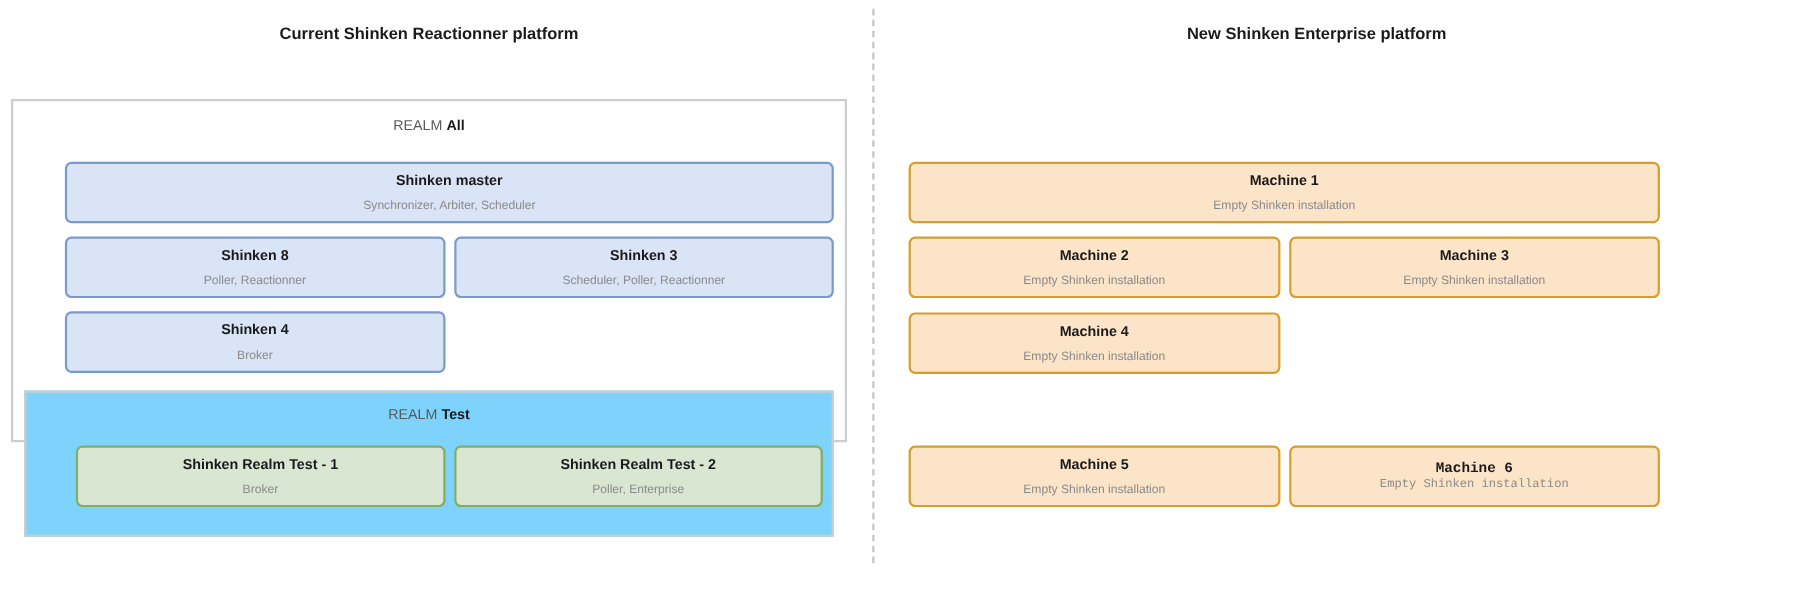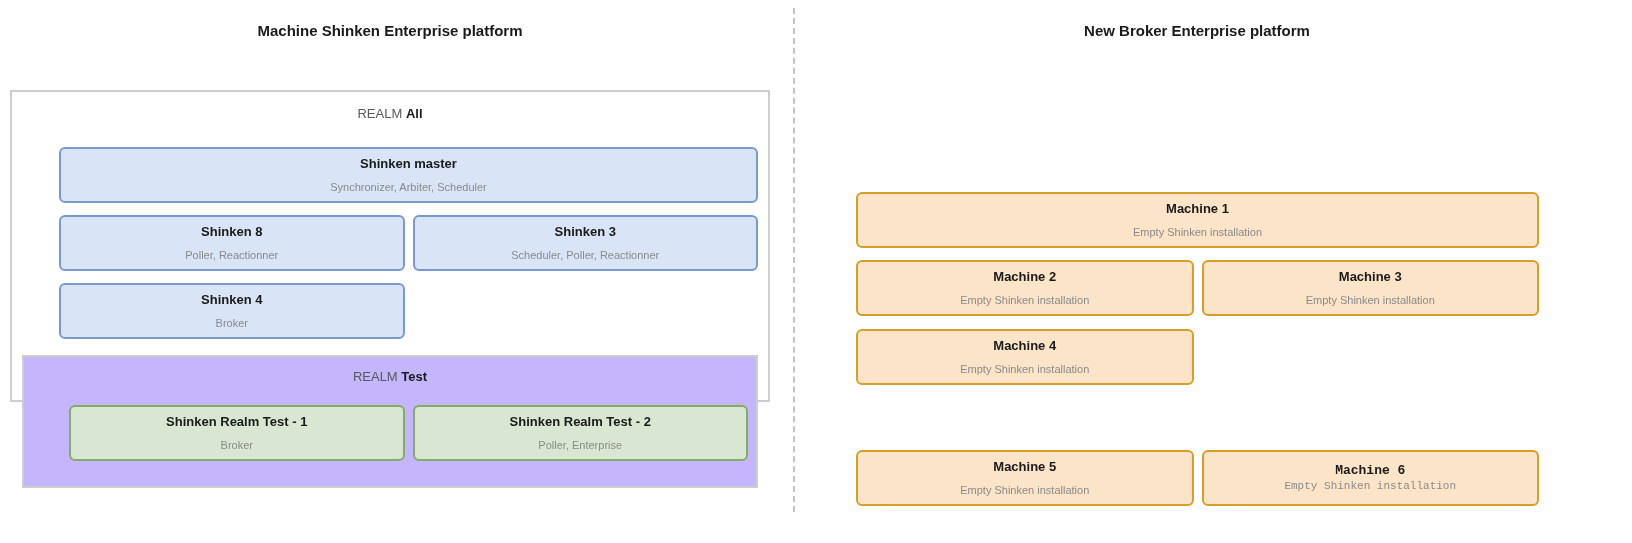--- a/index.html
+++ b/index.html
@@ -49,38 +49,38 @@
   .node-title { font-size:13px; font-weight:bold; color:var(--title-text); line-height:1.1; }
   .node-sub   { font-size:11px; color:var(--subtitle-text); line-height:1.1; }
 
   .node.blue   { background:var(--blue-bg);   border:2px solid var(--blue-border); }
   .node.green  { background:var(--green-bg);  border:2px solid var(--green-border); }
   .node.orange { background:var(--orange-bg); border:2px solid var(--orange-border); }
 
   
   .realm-test {
     border:2px solid var(--container-border); box-sizing:border-box;
-    padding:0 8px 25px 8px; background:#c4b5fd;
+    padding:0 8px 25px 8px; background:#7dd3fc;
   }
   .realm-test .realm-label { margin:12px 0 21px 0; }
 
   
   .machines {
-    position:absolute; left:819px; top:147px; width:720px;margin-top:45px;
+    position:absolute; left:789px; top:147px; width:720px;
   }
   .machines .row.gap-big { margin-bottom:13px; }
   .machines .spacer { height:53px; }
 </style>
 </head>
 <body>
 
 <div class="canvas">
 
-  <div class="panel-title left">Machine Shinken Enterprise platform</div>
-  <div class="panel-title right">New Broker Enterprise platform</div>
+  <div class="panel-title left">Current Shinken Reactionner platform</div>
+  <div class="panel-title right">New Shinken Enterprise platform</div>
 
   <div class="divider"></div>
 
   <div class="realm-all">
     <div class="realm-label">
       <span>REALM</span>&nbsp;<b>All</b>
     </div>
 
     <div class="row">
       <div class="node blue full">

